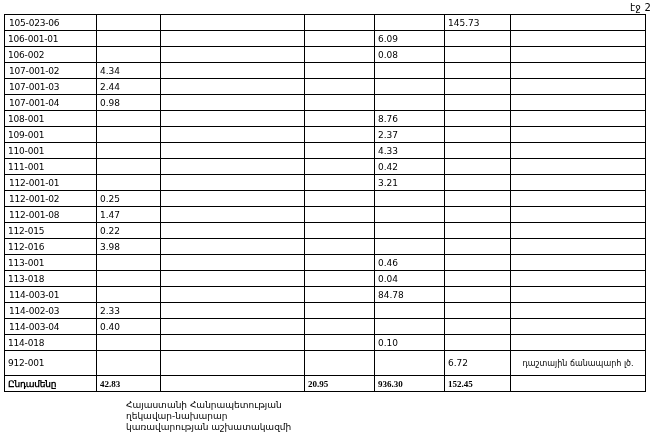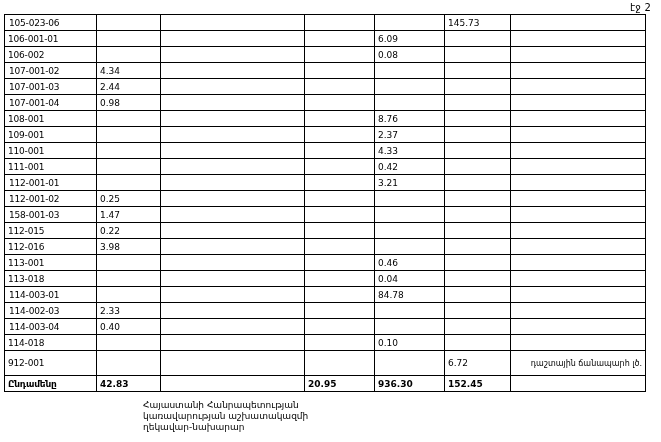--- a/index.html
+++ b/index.html
@@ -53,44 +53,45 @@
   }
   td.c-code.flush {
     padding-left: 4px;
   }
   td.num {
     text-align: left;
     padding-left: 6px;
     font-family: "DejaVu Sans", sans-serif;
   }
   td.note {
-    text-align: right;
+    text-align: center;
     padding-left: 4px;
     font-size: 8px;
     line-height: 9px;
     white-space: normal;
     font-family: "DejaVu Sans", sans-serif;
   }
   tr.total td {
     font-weight: bold;
+    font-family: Liberation Serif, serif;
   }
   tr.tall td {
     height: 24px;
   }
   .footer {
     position: absolute;
     left: 0;
     top: 400px;
     width: 661px;
     font-size: 9px;
     font-family: "DejaVu Sans", sans-serif;
   }
   .footer .org {
     position: absolute;
-    left: 143px;
+    left: 126px;
     top: 0;
     line-height: 11px;
   }
   .footer .signer {
     position: absolute;
     left: 425px;
     top: 22px;
     margin-top: 32px;
   }
 </style>
@@ -214,21 +215,21 @@
         <tr>
           <td class="c-code flush">112-001-02</td>
           <td class="num">0.25</td>
           <td class="num"></td>
           <td class="num"></td>
           <td class="num"></td>
           <td class="num"></td>
           <td class="note"></td>
         </tr>
         <tr>
-          <td class="c-code flush">158-001-03</td>
+          <td class="c-code flush">112-001-08</td>
           <td class="num">1.47</td>
           <td class="num"></td>
           <td class="num"></td>
           <td class="num"></td>
           <td class="num"></td>
           <td class="note"></td>
         </tr>
         <tr>
           <td class="c-code">112-015</td>
           <td class="num">0.22</td>
@@ -319,19 +320,19 @@
           <td class="num">936.30</td>
           <td class="num">152.45</td>
           <td class="note"></td>
         </tr>
       </tbody>
   </table>
 
   <div class="footer">
     <div class="org">
       <div>Հայաստանի Հանրապետության</div>
+      <div>ղեկավար-նախարար</div>
       <div>կառավարության աշխատակազմի</div>
-      <div>ղեկավար-նախարար</div>
     </div>
     <div class="signer">Մ. Թոփուզյան</div>
   </div>
 
 </div>
 
 </body></html>

